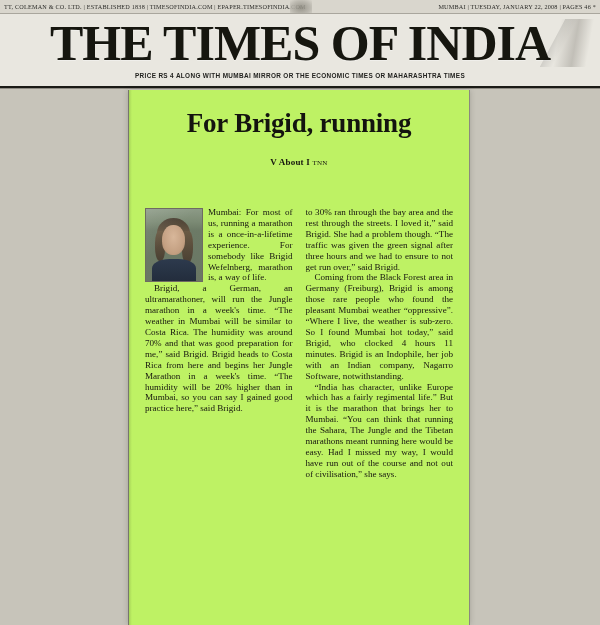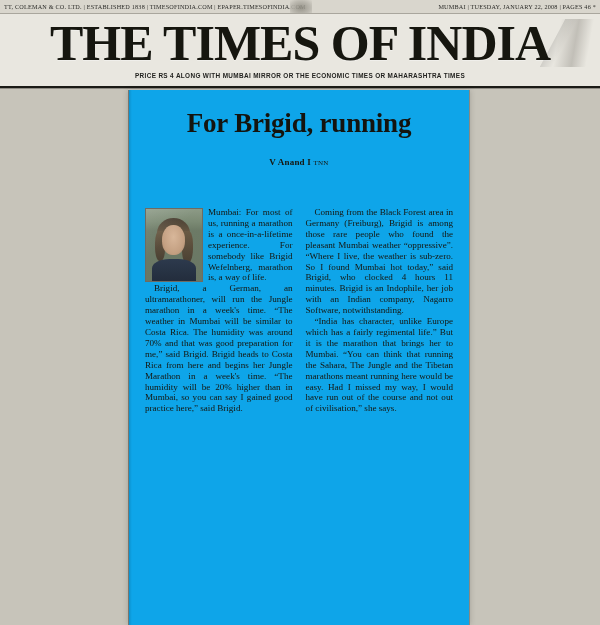--- a/index.html
+++ b/index.html
@@ -103,21 +103,21 @@
     height: 2px;
     background: #1b1b16;
   }
   
   .sheet {
     position: absolute;
     left: 128px;
     top: 90px;
     width: 340px;
     height: 535px;
-    background: #0ea5e9;
+    background: #bef264;
     border-left: 1px solid #8b887f;
     border-right: 1px solid #8b887f;
     box-shadow: 0 0 6px rgba(0,0,0,.18);
   }
   .sheet-inner {
     padding: 10px 14px 0 14px;
   }
   .headline {
     text-align: center;
     font-family: "Liberation Serif", serif;
@@ -269,38 +269,39 @@
   </div>
   <div class="rule-thick"></div>
 
   <div class="sheet">
     <div class="sheet-inner">
       <h1 class="headline">
         <span>For Brigid, running</span>
       </h1>
 
       <div class="byline">
-        <span>V Anand I</span>
+        <span>V About I</span>
         <span class="tnn">TNN</span>
       </div>
 
       <div class="cols">
         <div class="col">
           <div class="photo">
             <div class="hair"></div>
             <div class="hair2"></div>
             <div class="hair3"></div>
             <div class="face"></div>
             <div class="body"></div>
             <div class="glare"></div>
           </div>
           <p class="first">Mumbai: For most of us, running a marathon is a once-in-a-lifetime experience. For somebody like Brigid Wefelnberg, marathon is, a way of life.</p>
           <p>Brigid, a German, an ultramarathoner, will run the Jungle marathon in a week's time. “The weather in Mumbai will be similar to Costa Rica. The humidity was around 70% and that was good preparation for me,” said Brigid. Brigid heads to Costa Rica from here and begins her Jungle Marathon in a week's time. “The humidity will be 20% higher than in Mumbai, so you can say I gained good practice here,” said Brigid.</p>
         </div>
         <div class="col">
+          <p class="first">to 30% ran through the bay area and the rest through the streets. I loved it,” said Brigid. She had a problem though. “The traffic was given the green signal after three hours and we had to ensure to not get run over,” said Brigid.</p>
           <p>Coming from the Black Forest area in Germany (Freiburg), Brigid is among those rare people who found the pleasant Mumbai weather “oppressive”. “Where I live, the weather is sub-zero. So I found Mumbai hot today,” said Brigid, who clocked 4 hours 11 minutes. Brigid is an Indophile, her job with an Indian company, Nagarro Software, notwithstanding.</p>
           <p>“India has character, unlike Europe which has a fairly regimental life.” But it is the marathon that brings her to Mumbai. “You can think that running the Sahara, The Jungle and the Tibetan marathons meant running here would be easy. Had I missed my way, I would have run out of the course and not out of civilisation,” she says.</p>
         </div>
       </div>
     </div>
   </div>
 
   <div class="sheet-fold"></div>
 </div>
 

